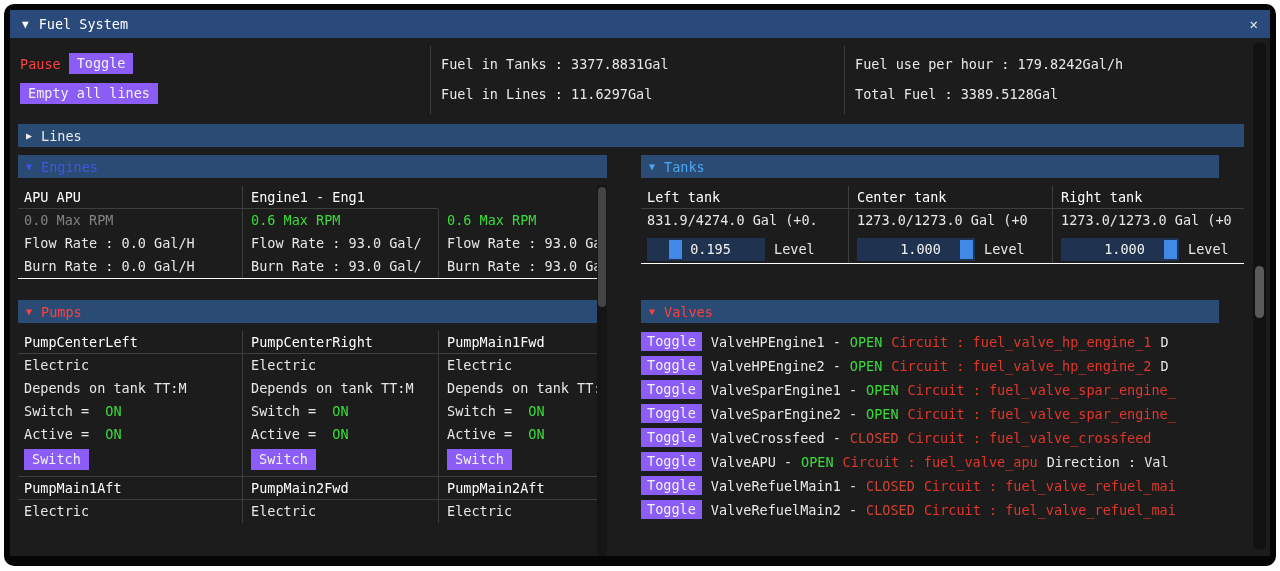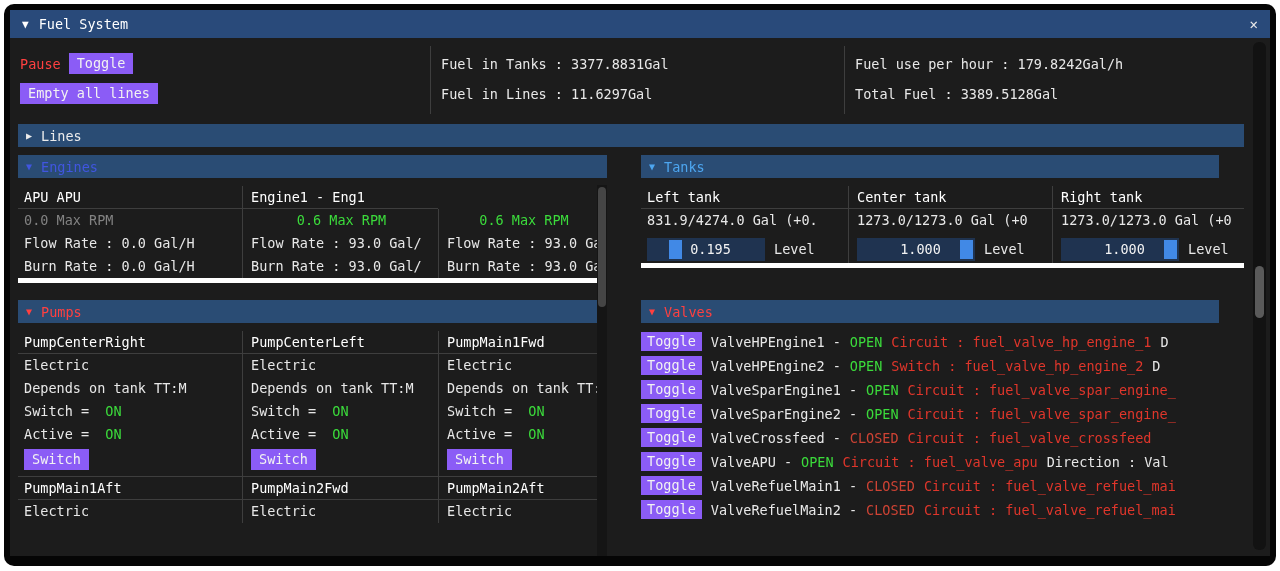--- a/index.html
+++ b/index.html
@@ -39,24 +39,24 @@
   .col-right .tree-hdr { width:578px; }
   .sec1-body { height:108px; }
   .sec2 { margin-top:6px; }
   
   .tbl-row { display:grid; grid-template-columns:224px 196px 1fr; }
   .tanks-tbl .tbl-row { grid-template-columns:207px 204px 1fr; }
   .tbl-row > div { padding:1px 6px 1px 8px; height:23px; line-height:21px;
                    border-left:1px solid #3e3e3e; overflow:hidden; white-space:nowrap; }
   .tbl-row > div:first-child { border-left:none; padding-left:6px; }
   .hdr-row > div { border-bottom:1px solid #3e3e3e; color:#ffffff; }
-  .tbl-bottom { border-bottom:5px solid #ffffff; }
+  .tbl-bottom { border-bottom:1px solid #ffffff; }
   .sep-top { border-top:1px solid #3e3e3e; }
   .dim { color:#828282; }
-  .green { color:#3bdb3b;text-align:center; }
+  .green { color:#3bdb3b; }
   .btn-row > div { height:30px; padding-top:3px; }
   
   .slider-row > div { height:31px; padding-top:4px; display:flex; align-items:center; gap:9px; }
   .slider { position:relative; width:118px; height:23px; background:#1f3350; flex:none; }
   .slider .grab { position:absolute; top:2px; left:2px; width:13px; height:19px; background:#4189e6; }
   .slider .val { position:absolute; inset:0; text-align:center; line-height:23px; color:#f2f2f2;margin-left:9px; }
   
   .valve-row { height:21px; margin-bottom:3px; display:flex; align-items:center;
                white-space:nowrap; overflow:hidden; }
   .valve-row .btn { padding:1px 6px; margin-right:9px; flex:none; }
@@ -155,22 +155,22 @@
           </div>
 
           <div class="sec2">
             <div class="tree-hdr hdr-red">
               <span class="arrow">▼</span>
               <span>Pumps</span>
             </div>
 
             <div class="tbl">
               <div class="tbl-row hdr-row">
+                <div>PumpCenterLeft</div>
                 <div>PumpCenterRight</div>
-                <div>PumpCenterLeft</div>
                 <div>PumpMain1Fwd</div>
               </div>
               <div class="tbl-row">
                 <div>Electric</div>
                 <div>Electric</div>
                 <div>Electric</div>
               </div>
               <div class="tbl-row">
                 <div>Depends on tank TT:M</div>
                 <div>Depends on tank TT:M</div>
@@ -265,21 +265,21 @@
                 <span class="btn">Toggle</span>
                 <span>ValveHPEngine1 -</span>
                 <span class="valve-state open">OPEN</span>
                 <span class="valve-circuit">Circuit : fuel_valve_hp_engine_1</span>
                 <span>D</span>
               </div>
               <div class="valve-row">
                 <span class="btn">Toggle</span>
                 <span>ValveHPEngine2 -</span>
                 <span class="valve-state open">OPEN</span>
-                <span class="valve-circuit">Switch : fuel_valve_hp_engine_2</span>
+                <span class="valve-circuit">Circuit : fuel_valve_hp_engine_2</span>
                 <span>D</span>
               </div>
               <div class="valve-row">
                 <span class="btn">Toggle</span>
                 <span>ValveSparEngine1 -</span>
                 <span class="valve-state open">OPEN</span>
                 <span class="valve-circuit">Circuit : fuel_valve_spar_engine_</span>
                 <span></span>
               </div>
               <div class="valve-row">

